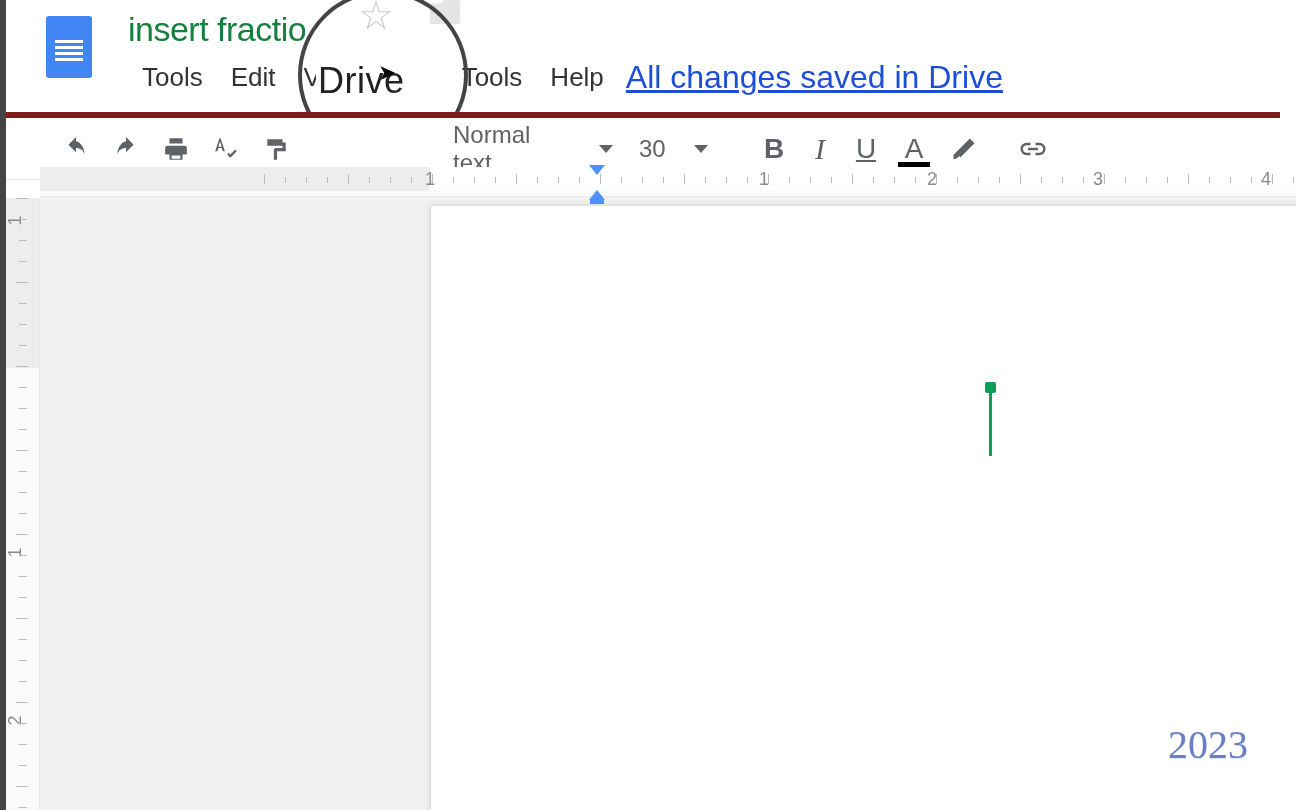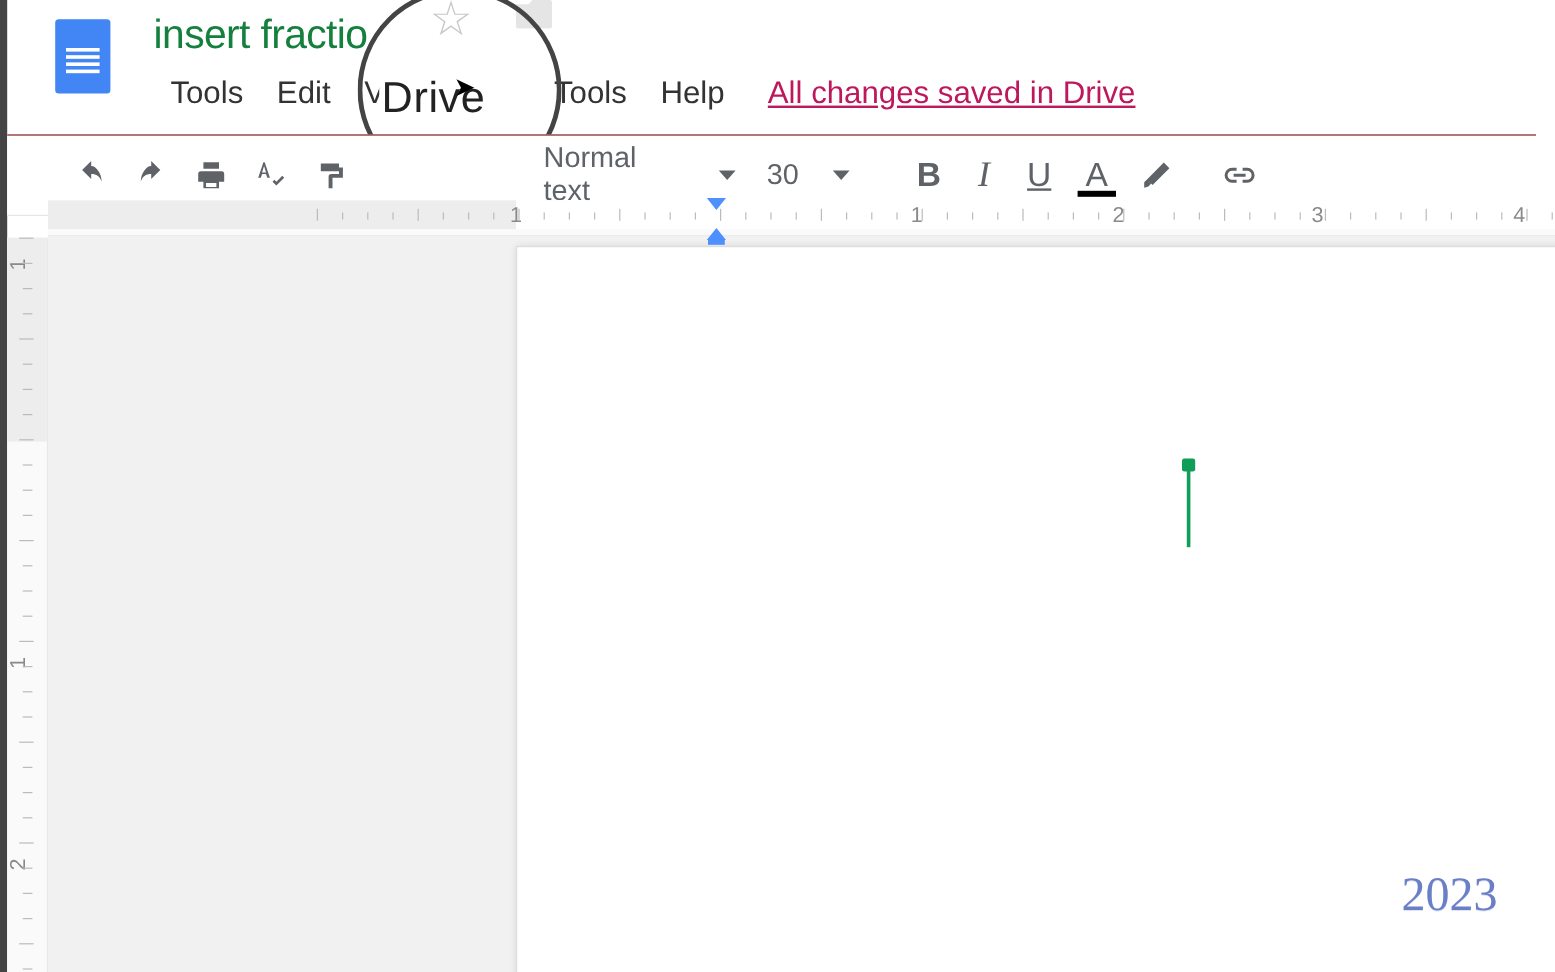--- a/index.html
+++ b/index.html
@@ -10,24 +10,24 @@
   .left-edge { position:absolute; left:0; top:0; width:6px; height:100%; background:#444; }
   .doc-logo { width:46px; height:62px; background:#4285f4; border-radius:3px; position:absolute; left:46px; top:16px; display:flex; align-items:center; justify-content:center; }
   .doc-logo-inner { width:28px; height:3px; background:#fff; box-shadow:0 6px 0 #fff, 0 12px 0 #fff, 0 18px 0 #fff; margin-top:-12px; }
   .doc-title { position:absolute; left:128px; top:10px; font-size:34px; color:#15803d; letter-spacing:-0.5px; }
   .star-icon { position:absolute; left:358px; top:-8px; color:#c9c9c9; font-size:40px; }
   .folder-icon { position:absolute; left:430px; top:0; width:30px; height:24px; background:#bfbfbf; border-radius:2px; clip-path: polygon(0 15%, 35% 15%, 45% 0, 100% 0, 100% 100%, 0 100%); opacity:.4; }
 
   
   .menubar { position:absolute; left:128px; top:55px; height:44px; display:flex; align-items:center; gap:0; }
   .menu-item { font-size:26px; color:#333; padding:4px 14px; cursor:pointer; }
-  .save-status { font-size:26px; color:#be185d; text-decoration:underline; margin-left:22px; cursor:default; }
-
-  
-  .toolbar { position:absolute; left:6px; top:112px; right:16px; height:68px; border-top:1px solid #7f1d1d; border-bottom:1px solid #e6e6e6; display:flex; align-items:center; padding-left:48px; gap:6px; background:#fff; }
+  .save-status { font-size:32px; color:#1d4ed8; text-decoration:underline; margin-left:8px; cursor:default; }
+
+  
+  .toolbar { position:absolute; left:6px; top:112px; right:16px; height:68px; border-top:6px solid #7f1d1d; border-bottom:1px solid #e6e6e6; display:flex; align-items:center; padding-left:48px; gap:6px; background:#fff; }
   .tool-btn { width:44px; height:40px; display:flex; align-items:center; justify-content:center; color:#5f6368; cursor:pointer; border-radius:4px; }
   .tool-btn svg { width:26px; height:26px; }
   .tool-sep { width:1px; height:32px; background:transparent; margin:0 6px; }
   .dropdown { display:flex; align-items:center; gap:28px; height:40px; padding:0 10px; cursor:pointer; color:#5f6368; }
   .dropdown-label { font-size:24px; color:#5f6368; }
   .caret { width:0; height:0; border-left:7px solid transparent; border-right:7px solid transparent; border-top:8px solid #5f6368; }
   .bold-btn { font-weight:900; font-size:28px; color:#5f6368; width:40px; text-align:center; cursor:pointer;}
   .italic-btn { font-style:italic; font-family:'Times New Roman',serif; font-size:30px; color:#5f6368; width:40px; text-align:center; cursor:pointer;}
   .underline-btn { text-decoration:underline; font-size:28px; color:#5f6368; width:40px; text-align:center; cursor:pointer;}
   .textcolor-btn { position:relative; width:44px; height:40px; display:flex; align-items:center; justify-content:center; cursor:pointer;}

